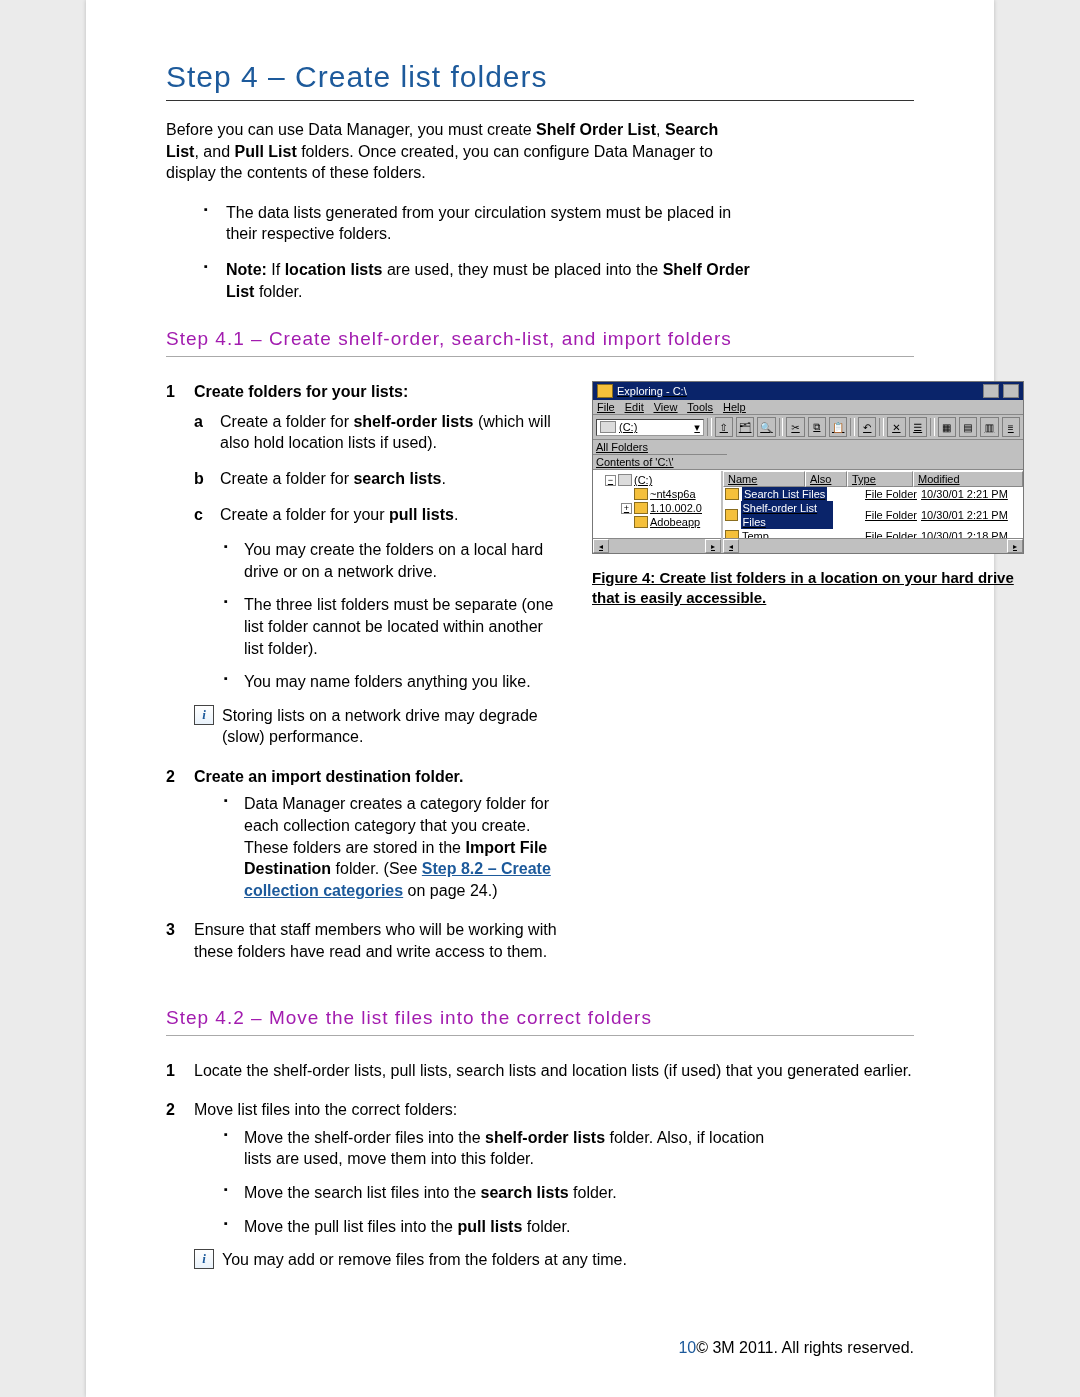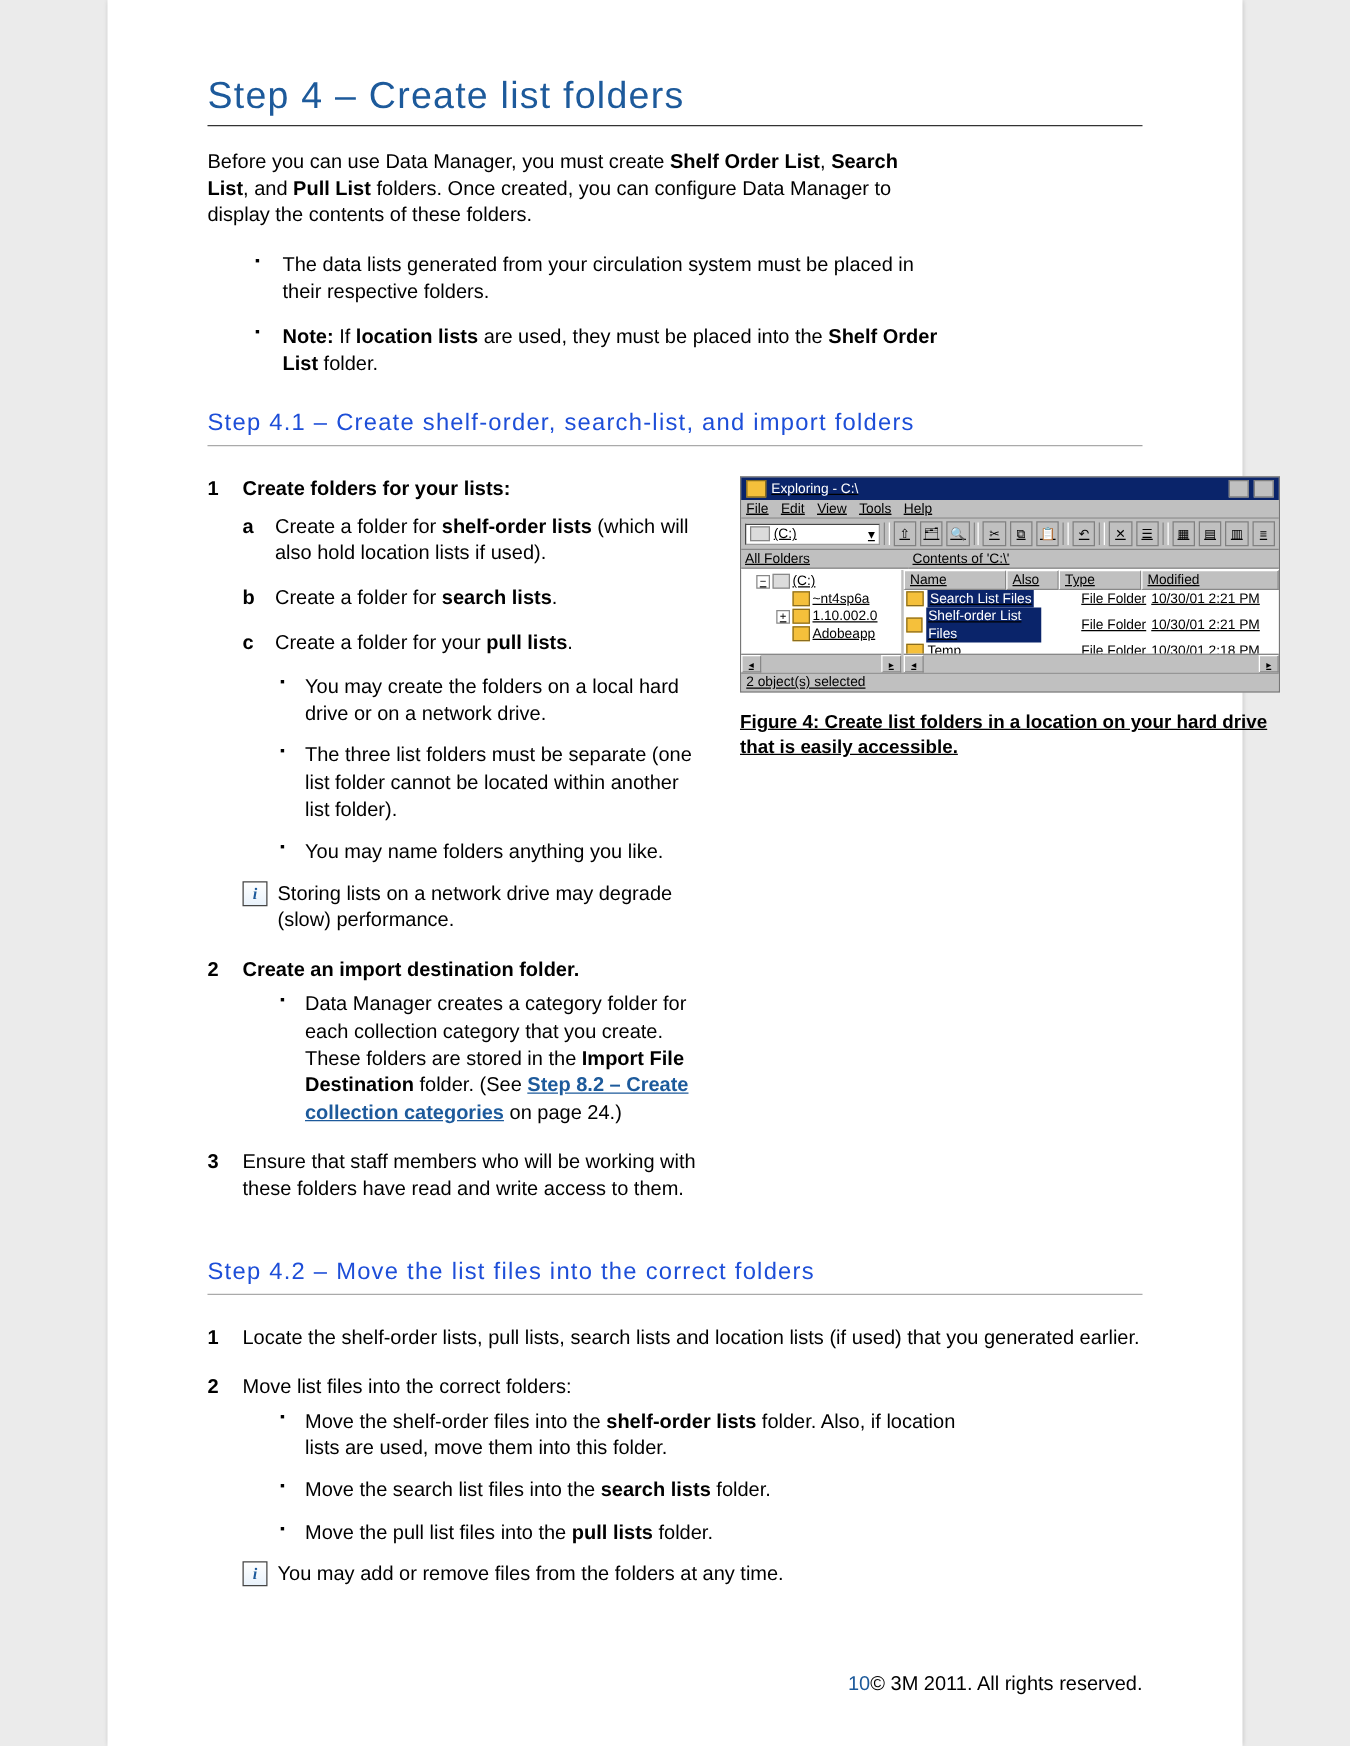--- a/index.html
+++ b/index.html
@@ -32,21 +32,21 @@
     max-width:560px;
   }
   .intro b{font-weight:700;}
   ul.sq{list-style:none;padding:0;margin:0 0 14px 38px;max-width:550px;}
   ul.sq>li{position:relative;padding-left:22px;font-size:16px;line-height:1.35;margin:4px 0 14px 0;}
   ul.sq>li::before{content:"▪";position:absolute;left:0;top:0;font-size:11px;color:#000;}
   h2.substep{
     font-family:Verdana,Geneva,sans-serif;
     font-size:19px;
     font-weight:400;
-    color:#1d4ed8;
+    color:#a21caf;
     letter-spacing:1px;
     margin:26px 0 0 0;
     padding-bottom:4px;
   }
   .hr-rule{border:none;border-top:1px solid #aaa;margin:2px 0 24px 0;}
   .two-col{display:flex;gap:26px;align-items:flex-start;}
   .left{flex:0 0 400px;}
   .right{flex:1;text-decoration:underline;}
   ol.num{list-style:none;padding:0;margin:0;}
   ol.num>li{position:relative;padding-left:28px;font-size:16px;line-height:1.35;margin-bottom:18px;}
@@ -203,21 +203,21 @@
           <span class="tb">↶</span>
           <span class="sep"></span>
           <span class="tb">✕</span>
           <span class="tb">☰</span>
           <span class="sep"></span>
           <span class="tb">▦</span>
           <span class="tb">▤</span>
           <span class="tb">▥</span>
           <span class="tb">≡</span>
         </div>
-        <div style="display:flex;">
+        <div style="display:flex;flex-direction:column;">
           <div class="pane-head" style="width:128px;">All Folders</div>
           <div class="pane-head" style="flex:1;">Contents of 'C:\'</div>
         </div>
         <div class="ex-panes">
           <div class="pane-l">
             <div class="tree" id="tree">
                 <div class="row">
                   <span class="ind" style="width:8px"></span>
                   <span class="box">−</span>
                   <span class="tdrv"></span> 
@@ -284,21 +284,20 @@
                   <span class="fmod">10/30/01 2:18 PM</span>
                 </div>
               </div>
             <div class="scroll-h">
                 <span class="sbtn">◂</span>
                 <span style="flex:1"></span>
                 <span class="sbtn">▸</span>
               </div>
           </div>
         </div>
-        <div class="ex-status">2 object(s) selected</div>
       </div>
       <div class="fig-caption">Figure 4: Create list folders in a location on your hard drive that is easily accessible.</div>
     </div>
   </div>
 
   <h2 class="substep">Step 4.2 – Move the list files into the correct folders</h2>
   <hr class="hr-rule">
 
   <ol class="num">
     <li><span class="n">1</span><span>Locate the shelf-order lists, pull lists, search lists and location lists (if used)  that you generated earlier.</span></li>

